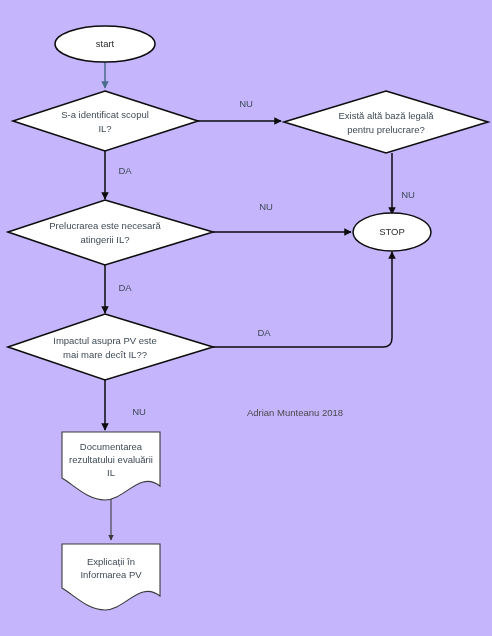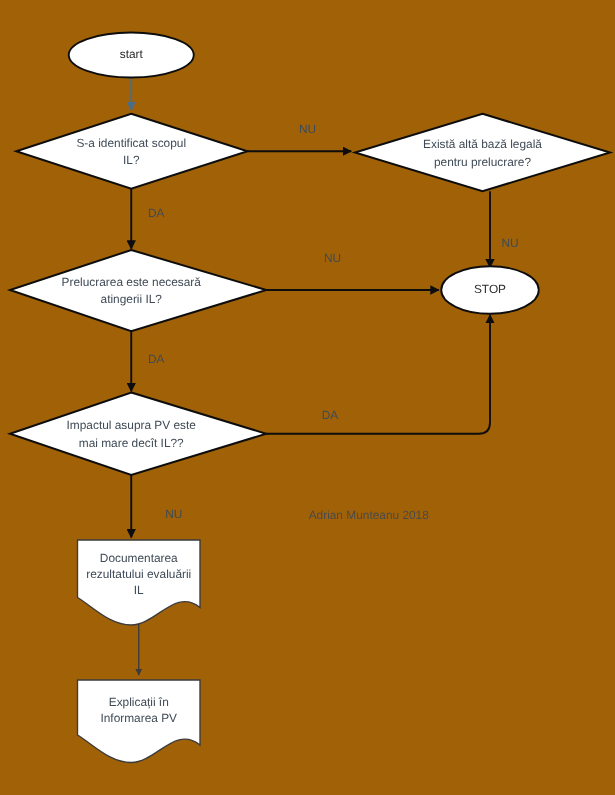--- a/index.html
+++ b/index.html
@@ -7,21 +7,21 @@
     padding: 0;
     background: #ffffff;
   }
   body {
     font-family: "Liberation Sans", sans-serif;
   }
   #canvas {
     position: relative;
     width: 492px;
     height: 636px;
-    background: #a16207;
+    background: #c4b5fd;
     overflow: hidden;
   }
   #flow-svg {
     position: absolute;
     top: 0;
     left: 0;
     width: 492px;
     height: 636px;
   }
   .node-shape {

